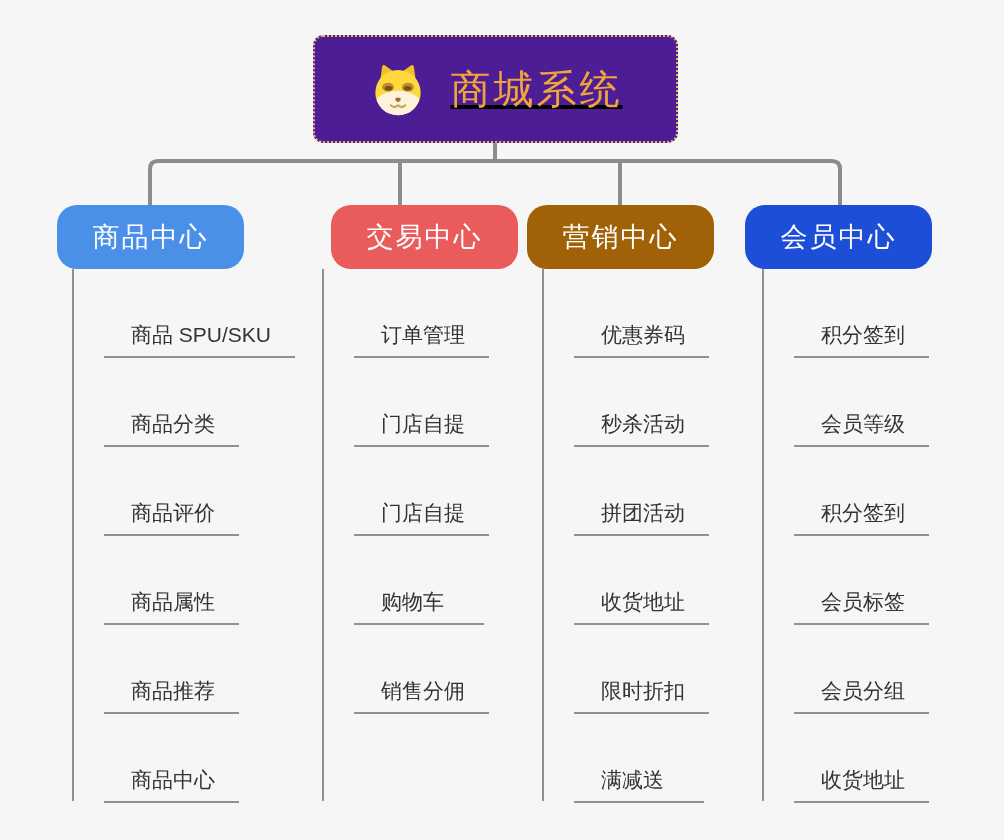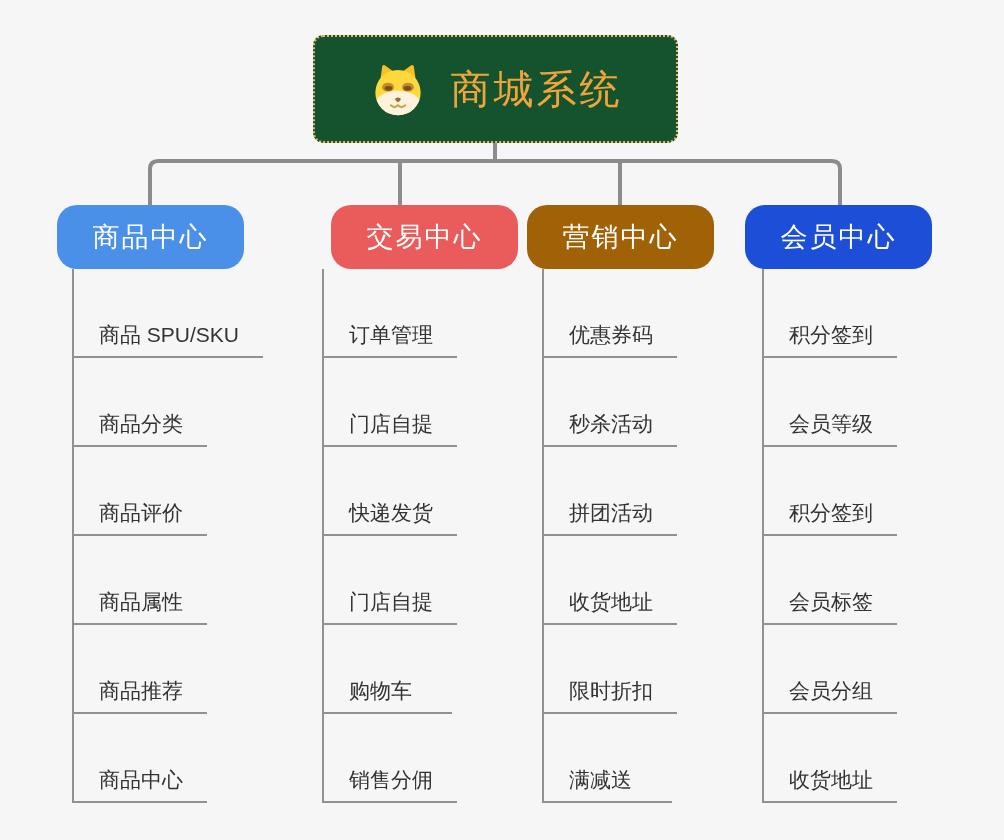--- a/index.html
+++ b/index.html
@@ -13,27 +13,28 @@
   .canvas { position: absolute; inset: 0; width: 1004px; height: 840px; }
 
   
   .connectors { position: absolute; inset: 0; pointer-events: none; }
 
   
   .root-node {
     position: absolute;
     left: 313px; top: 35px;
     width: 365px; height: 108px;
-    background: #14532d;
+    background: #4c1d95;
     border: 2px dotted #f0b465;
     border-radius: 10px;
     display: flex;
     align-items: center;
     justify-content: center;
     gap: 24px;
+    text-decoration: underline;
   }
   .root-title {
     font-size: 40px;
     color: #f2a43b;
     letter-spacing: 3px;
     white-space: nowrap;
   }
   .doge { width: 58px; height: 56px; flex: 0 0 auto; }
 
   
@@ -49,21 +50,21 @@
     font-size: 27px;
     letter-spacing: 2px;
     white-space: nowrap;
   }
   .branch-node.b0 { left: 57px;  background: #4b90e8; }
   .branch-node.b1 { left: 307px; background: #ea5c5c; margin-left: 24px; }
   .branch-node.b2 { left: 527px; background: #eea63f; }
   .branch-node.b3 { left: 745px; background: #71c144; }
 
   
-  .column { position: absolute; top: 269px; }
+  .column { position: absolute; top: 269px; padding-left: 32px; }
   .column.c0 { left: 72px; }
   .column.c1 { left: 322px; }
   .column.c2 { left: 542px; }
   .column.c3 { left: 762px; }
   .spine {
     position: absolute;
     left: 0; top: 0;
     width: 2px; height: 532px;
     background: #919191;
   }
@@ -136,21 +137,20 @@
     <div class="leaf">商品评价</div>
     <div class="leaf">商品属性</div>
     <div class="leaf">商品推荐</div>
     <div class="leaf">商品中心</div>
   </div>
 
   <div class="column c1">
     <div class="spine"></div>
     <div class="leaf">订单管理</div>
     <div class="leaf">门店自提</div>
-    <div class="leaf">快递发货</div>
     <div class="leaf">门店自提</div>
     <div class="leaf">购物车</div>
     <div class="leaf">销售分佣</div>
   </div>
 
   <div class="column c2">
     <div class="spine"></div>
     <div class="leaf">优惠券码</div>
     <div class="leaf">秒杀活动</div>
     <div class="leaf">拼团活动</div>

